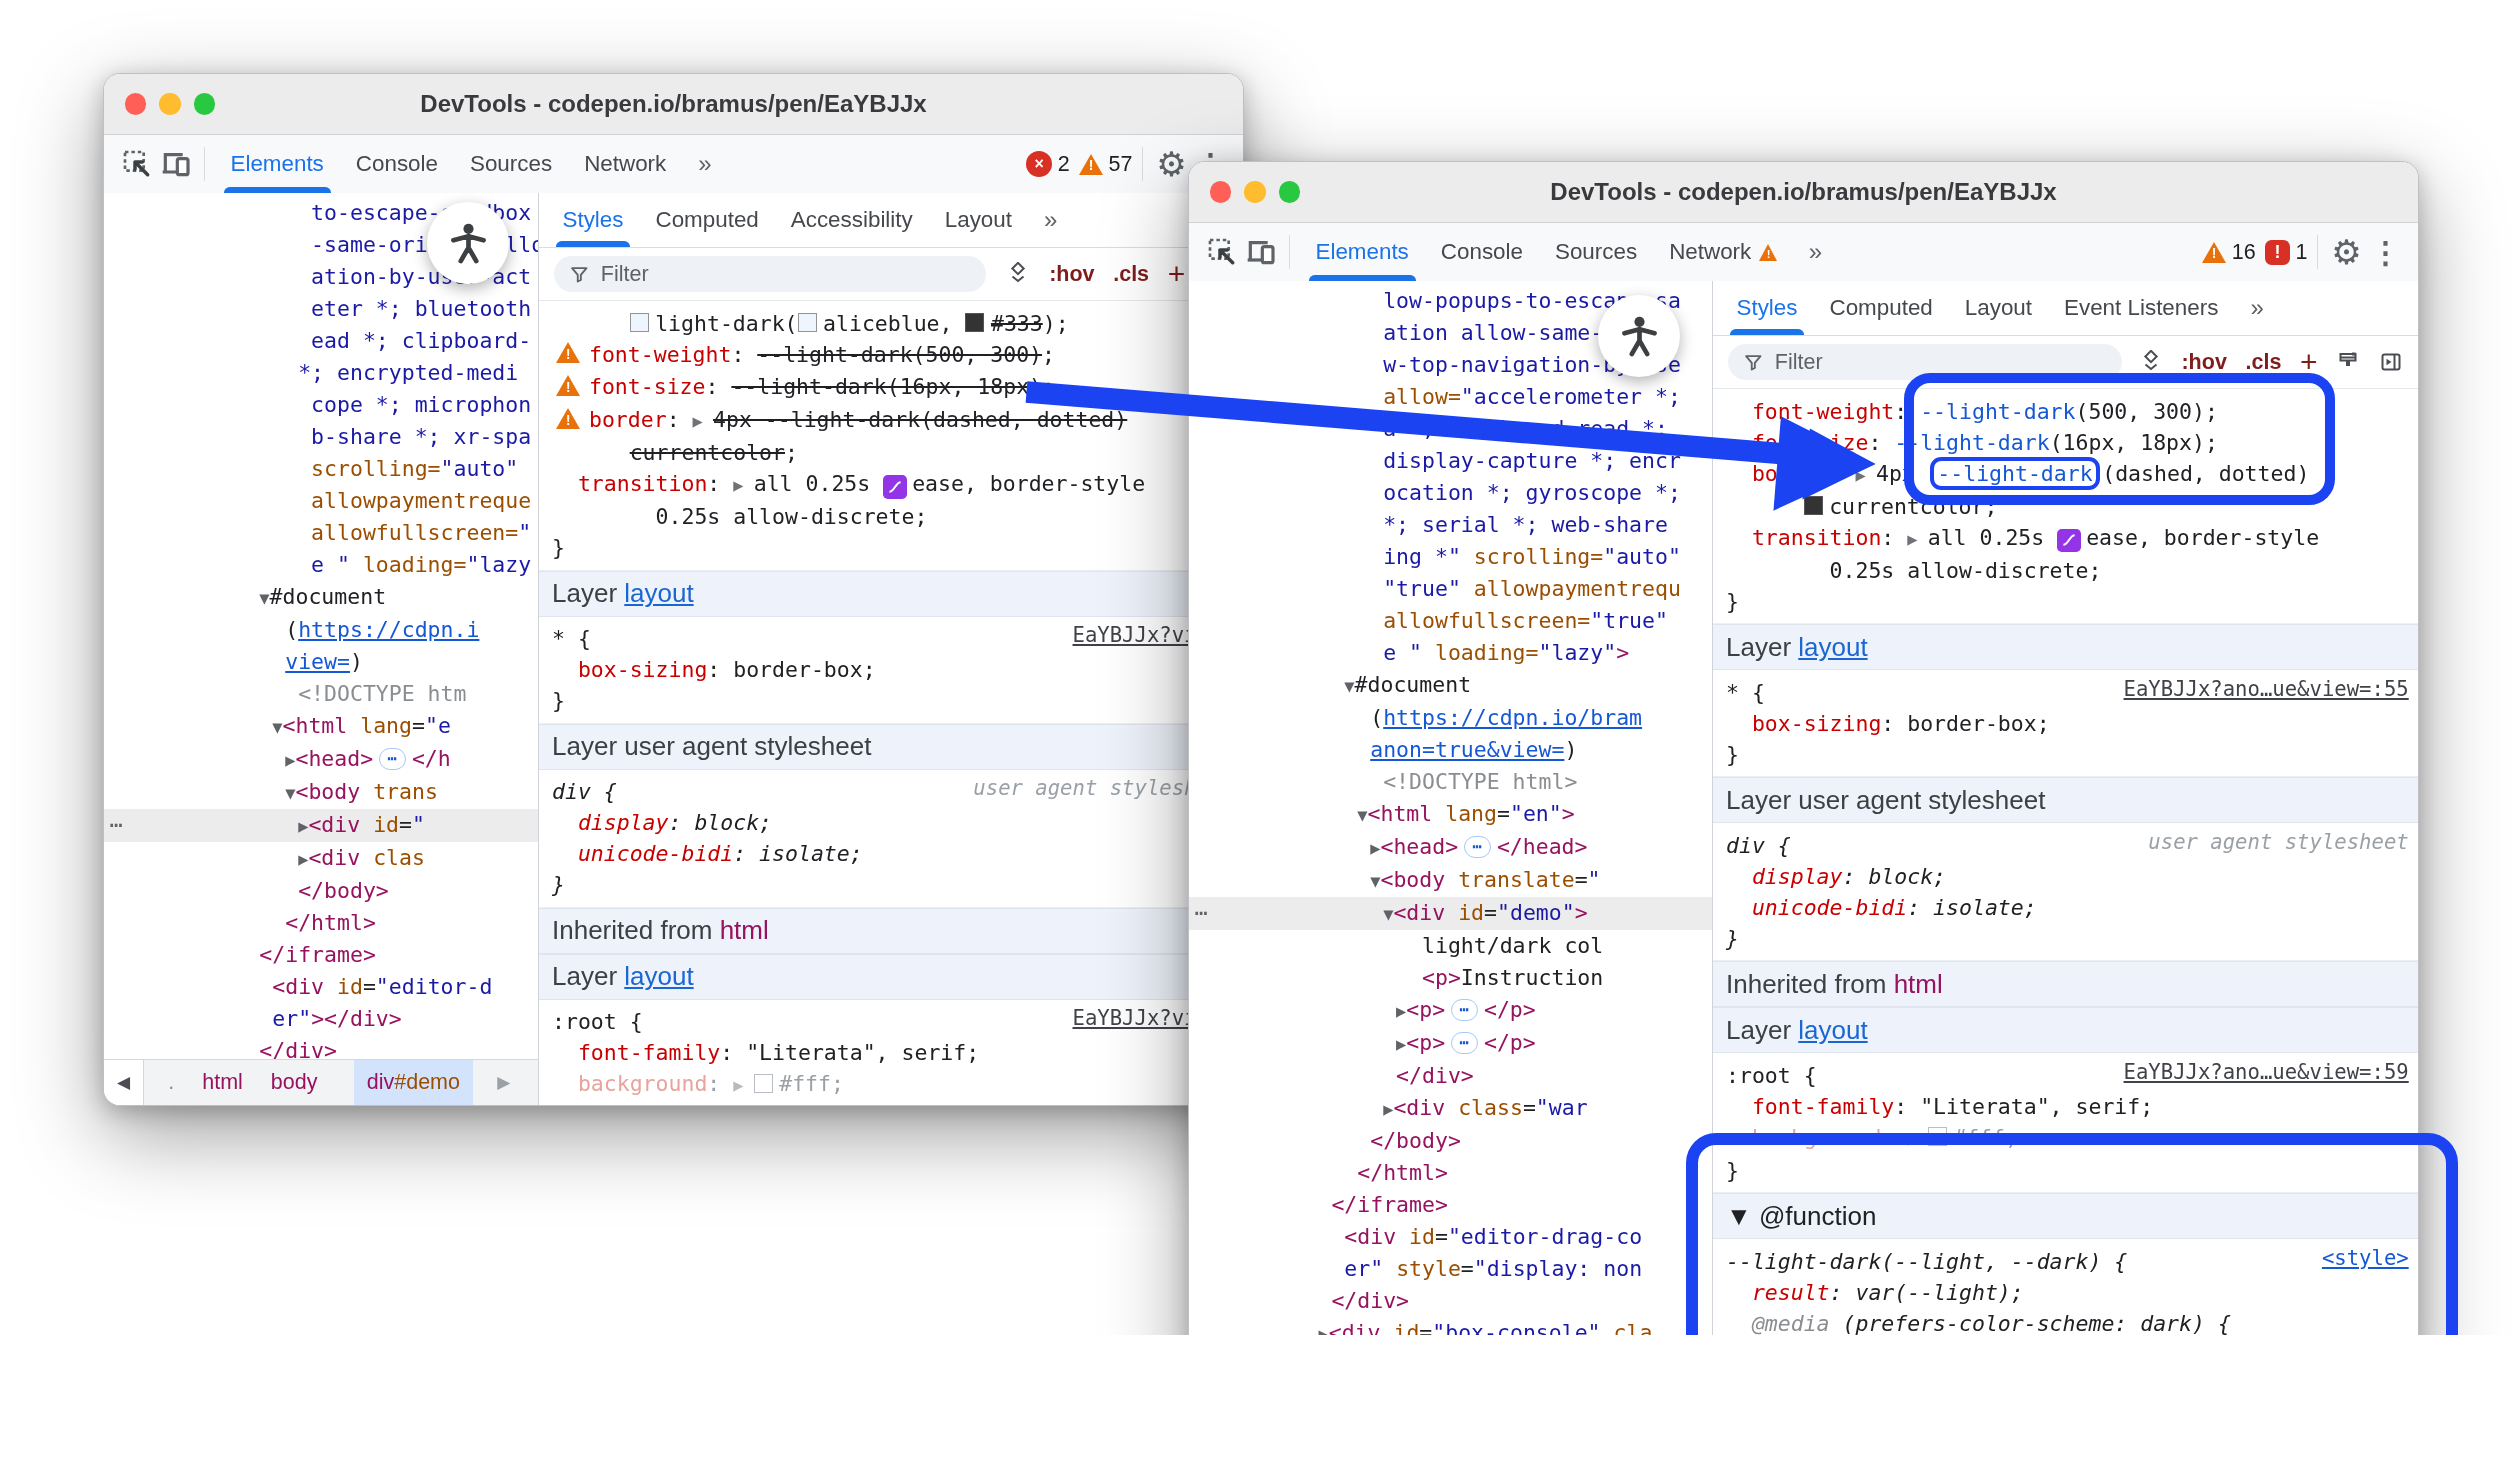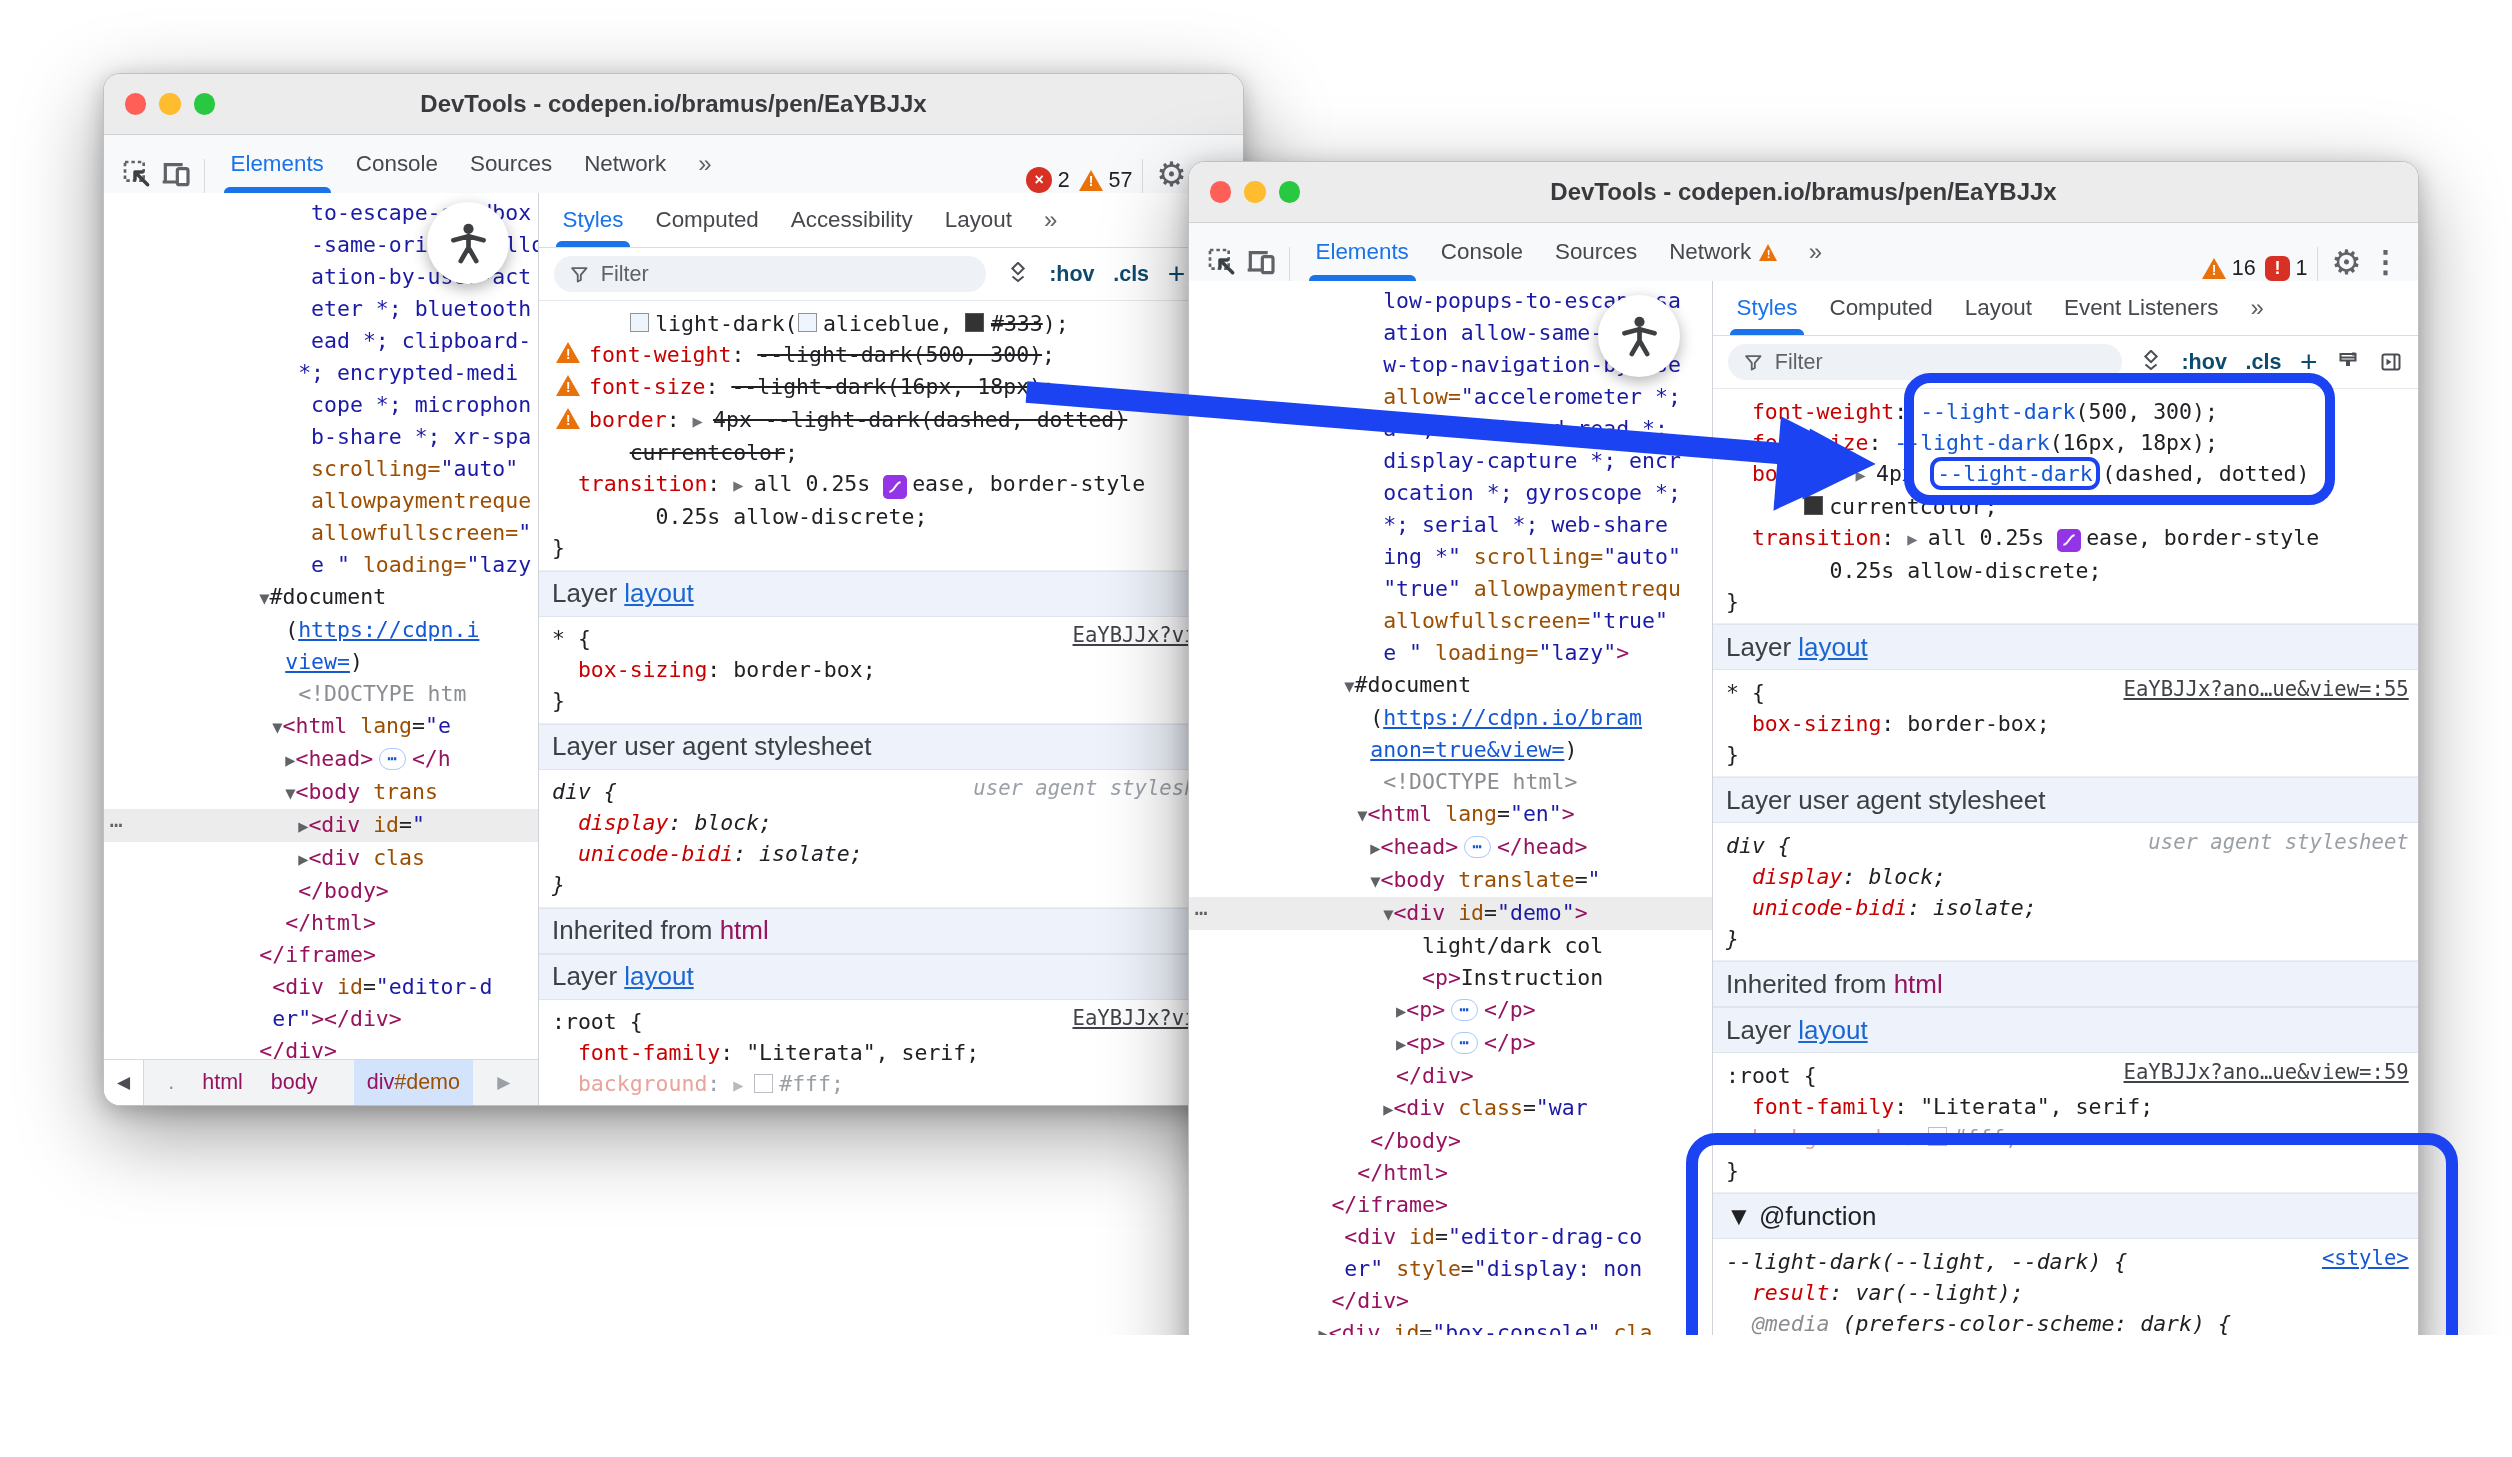--- a/index.html
+++ b/index.html
@@ -11,21 +11,21 @@
           box-shadow:0 28px 84px rgba(0,0,0,.38),0 5.6px 22.4px rgba(0,0,0,.22);overflow:hidden;}
   .win-back{left:103px;top:73px;width:1139px;height:1031px;z-index:1;}
   .win-front{left:1188px;top:161px;width:1229px;height:1222px;z-index:10;}
   .titlebar{position:relative;height:60px;background:#ececec;border-bottom:0.9px solid #d2d2d4;
             display:flex;align-items:center;justify-content:center;}
   .lights{position:absolute;left:20.6px;top:0;height:100%;display:flex;align-items:center;gap:13px;}
   .tl{width:21.5px;height:21.5px;border-radius:50%;display:inline-block;}
   .tl.r{background:#ff5f57;}.tl.y{background:#febc2e;}.tl.g{background:#28c840;}
   .title{font-size:24px;font-weight:bold;color:#3a3a3e;}
 
-  .toolbar{height:58px;display:flex;align-items:flex-end;background:#f8f9fb;border-bottom:0.9px solid #d8dbe0;padding:0 13px;}
+  .toolbar{height:58px;display:flex;align-items:center;background:#f8f9fb;border-bottom:0.9px solid #d8dbe0;padding:0 13px;}
   .tbicon{width:39px;height:39px;display:flex;align-items:center;justify-content:center;flex:0 0 auto;}
   .vsep{width:0.9px;height:34px;background:#d8dbe0;margin:0 9.3px;flex:0 0 auto;}
   .tabs{display:flex;height:100%;align-items:center;}
   .tab{position:relative;height:100%;display:flex;align-items:center;gap:7.5px;padding:0 16px;
        font-size:22.4px;color:#45484d;cursor:default;white-space:nowrap;}
   .tab.active{color:#1a73e8;}
   .tab.active::after{content:"";position:absolute;left:9.3px;right:9.3px;bottom:0;height:5.6px;
        background:#1a73e8;border-radius:5.6px 5.6px 0 0;}
   .tab.more{color:#5f6368;font-size:24px;}
   .badges{margin-left:auto;display:flex;align-items:center;gap:9.3px;font-size:21.5px;color:#202124;}
@@ -50,21 +50,21 @@
   .win-front .dom-pane{width:523px;}
   .dom-line{position:relative;white-space:pre;}
   .dom-line.sel{background:#ececec;}
   .gut{position:absolute;left:5.6px;top:0;color:#5f6368;letter-spacing:1.9px;}
 
   .styles-pane{flex:1;overflow:hidden;background:#fff;display:flex;flex-direction:column;}
   .stabs{height:54px;flex:0 0 auto;display:flex;align-items:center;border-bottom:0.9px solid #dadce0;padding-left:7.5px;}
   .filterrow{height:52px;flex:0 0 auto;display:flex;align-items:center;gap:17px;padding:0 15px;border-bottom:0.9px solid #e4e7ec;}
   .fpill{flex:1;max-width:402px;height:36px;background:#eef1f5;border-radius:18px;display:flex;
          align-items:center;gap:11.2px;padding:0 15px;color:#5f6368;font-size:21.5px;}
-  .ftools{display:flex;align-items:center;gap:18.7px;margin-left:auto;color:#0c4a6e;font-size:21.5px;font-weight:bold;justify-content:space-between;}
+  .ftools{display:flex;align-items:center;gap:18.7px;margin-left:auto;color:#7f1d1d;font-size:21.5px;font-weight:bold;justify-content:space-between;}
   .ftool.plus{font-size:30px;font-weight:normal;position:relative;}
   .ficon{display:flex;align-items:center;}
 
   .sblocks{flex:1;overflow:hidden;font:21.5px/31px "DejaVu Sans Mono","DejaVu Sans",monospace;}
   .sec{font-family:"Liberation Sans",sans-serif;font-size:26px;color:#3c4043;background:#eef2fa;
        padding:6.5px 13px;border-top:0.9px solid #e0e4ec;border-bottom:0.9px solid #e0e4ec;}
   .rule{position:relative;padding:6.5px 0 6.5px 13px;border-bottom:0.9px solid #eceff3;}
   .rule.ital .sline{font-style:italic;}
   .sline{white-space:pre;}
   .src{position:absolute;right:9.3px;top:6.5px;font:20.6px "DejaVu Sans Mono",monospace;color:#3f4349;

